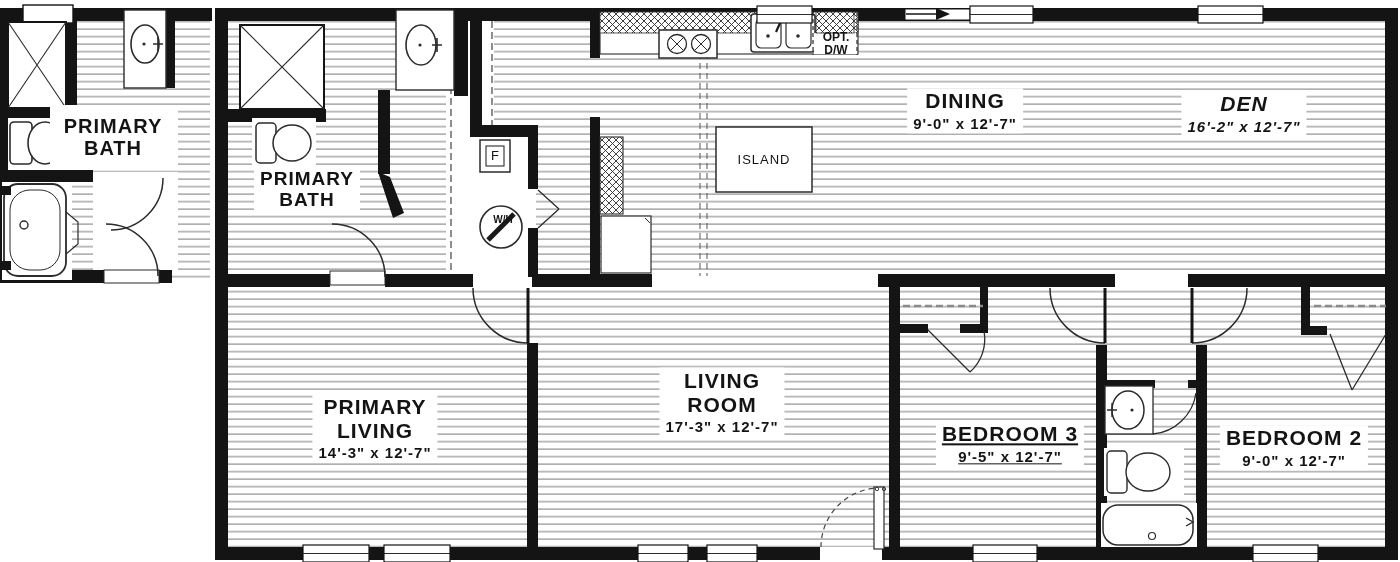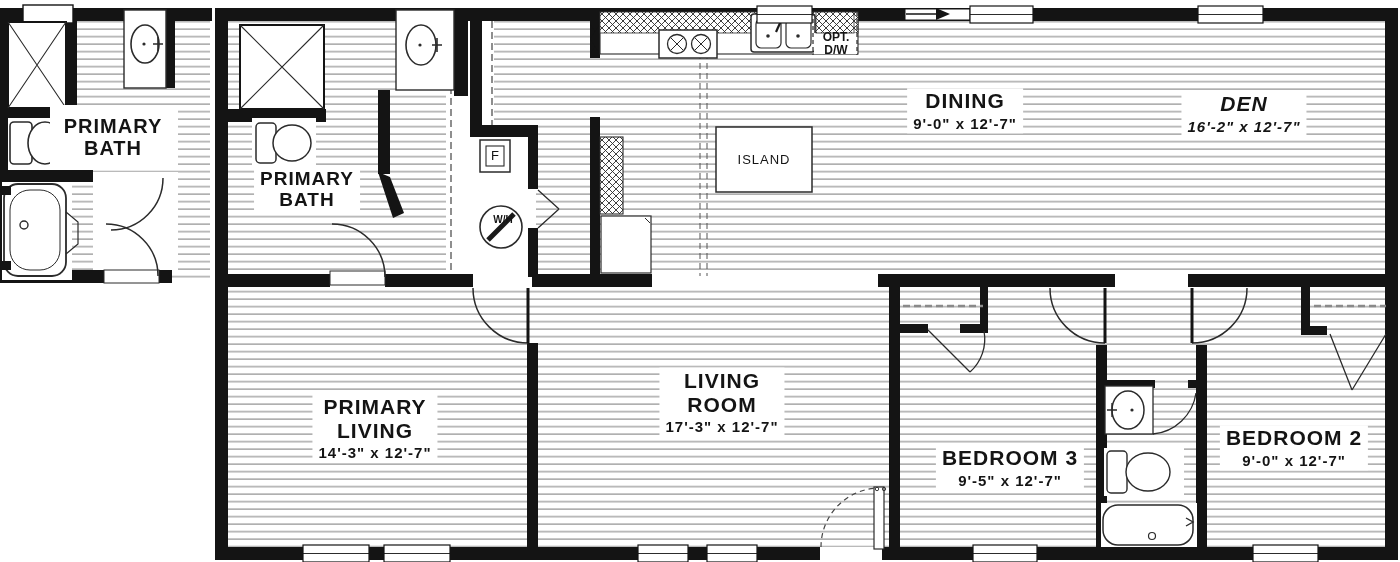--- a/index.html
+++ b/index.html
@@ -295,21 +295,21 @@
   <div>LIVING</div>
   <div class="dims">14'-3" x 12'-7"</div>
 </div>
 
 <div class="lbl" style="left:722px;top:402px;font-size:21px;">
   <div>LIVING</div>
   <div>ROOM</div>
   <div class="dims">17'-3" x 12'-7"</div>
 </div>
 
-<div class="lbl" style="left:1010px;top:468px;font-size:21px;">
+<div class="lbl" style="left:1010px;top:444px;font-size:21px;text-decoration:underline;">
   <div>BEDROOM 3</div>
   <div class="dims">9'-5" x 12'-7"</div>
 </div>
 
 <div class="lbl" style="left:1294px;top:448px;font-size:21px;">
   <div>BEDROOM 2</div>
   <div class="dims">9'-0" x 12'-7"</div>
 </div>
 
 <div class="fix-lbl" style="left:836px;top:44px;font-size:12px;font-weight:bold;">

